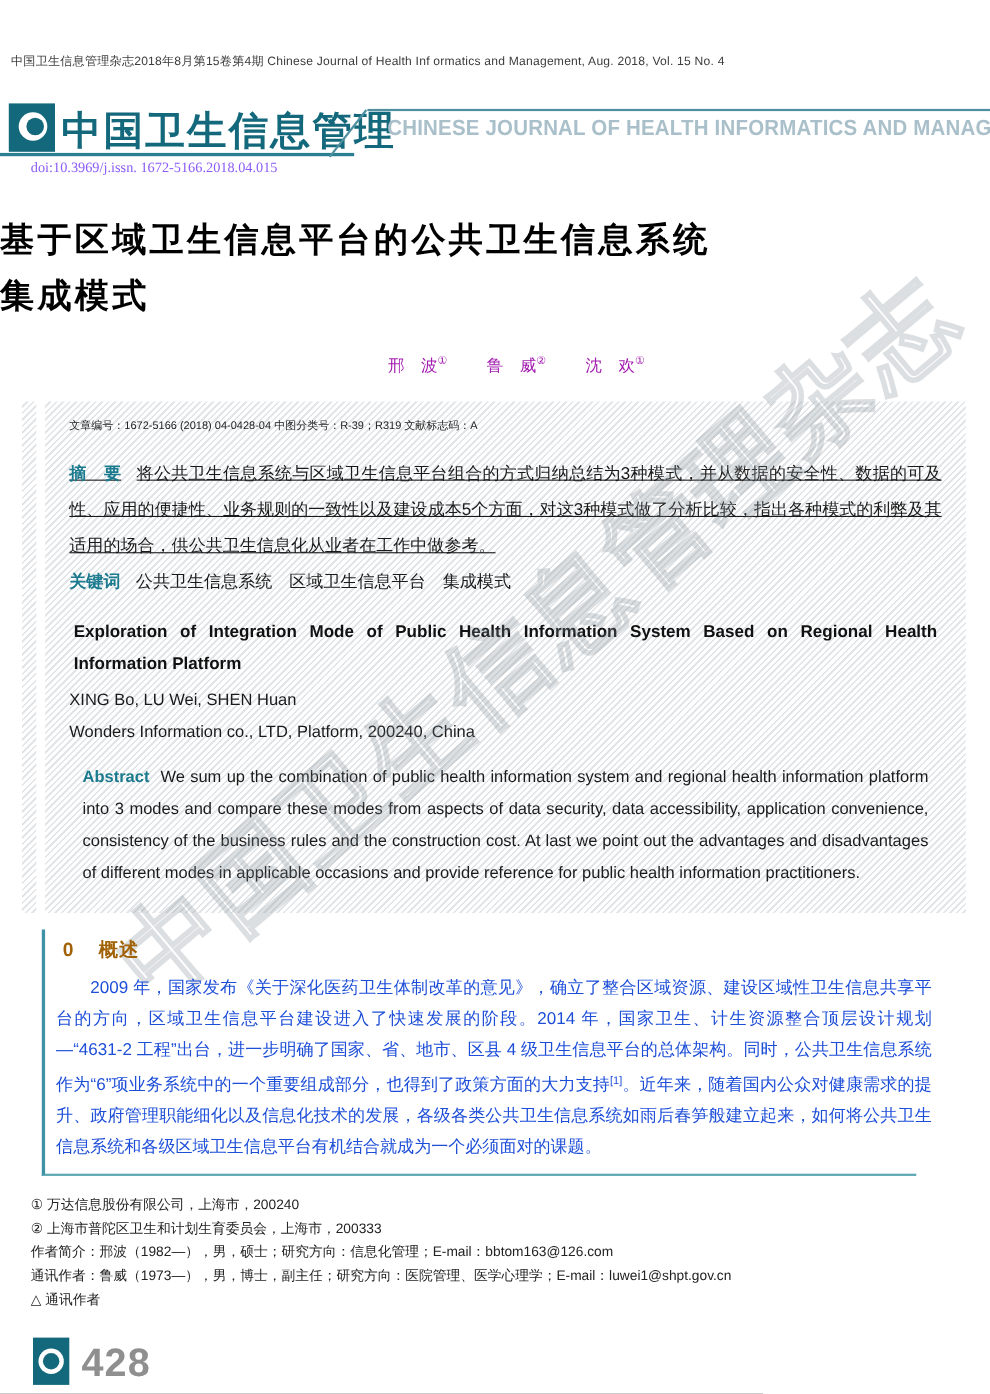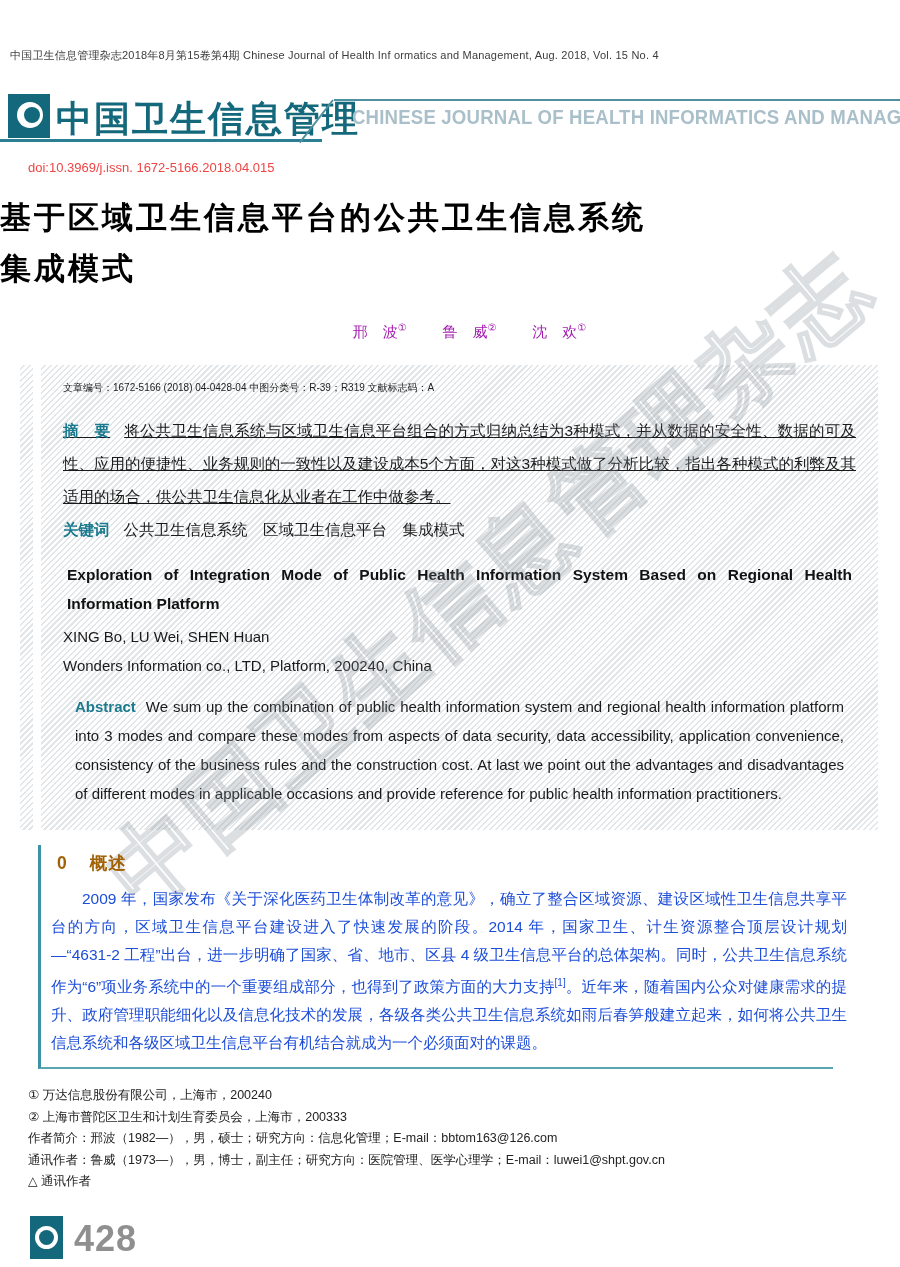--- a/index.html
+++ b/index.html
@@ -37,22 +37,22 @@
     position:absolute;left:332px;top:100px;width:2px;height:54px;background:#4f90a0;
     transform:rotate(38deg);transform-origin:top center;
   }
   .journal-en{
     position:absolute;left:352px;top:106px;right:4px;
     font-size:20px;font-weight:bold;color:#a9bfc9;letter-spacing:.2px;white-space:nowrap;
     transform:scaleX(.93);transform-origin:left center;
   }
   
   .doi{
-    position:absolute;left:28px;top:160px;font-family:Liberation Sans, sans-serif;
-    font-size:13px;color:#ef4444;
+    position:absolute;left:28px;top:144px;font-family:Liberation Serif, serif;
+    font-size:13px;color:#8b5cf6;
   }
   .title{
     position:absolute;left:0;right:0;top:192px;
     font-size:31px;font-weight:bold;line-height:51px;letter-spacing:3px;color:#000;
   }
   .authors{
     position:absolute;left:0;right:0;top:322px;text-align:center;
     font-family:"Liberation Serif","DejaVu Serif",serif;font-size:15px;color:#a21caf;
   }
   .authors .au{margin:0 16px;}

